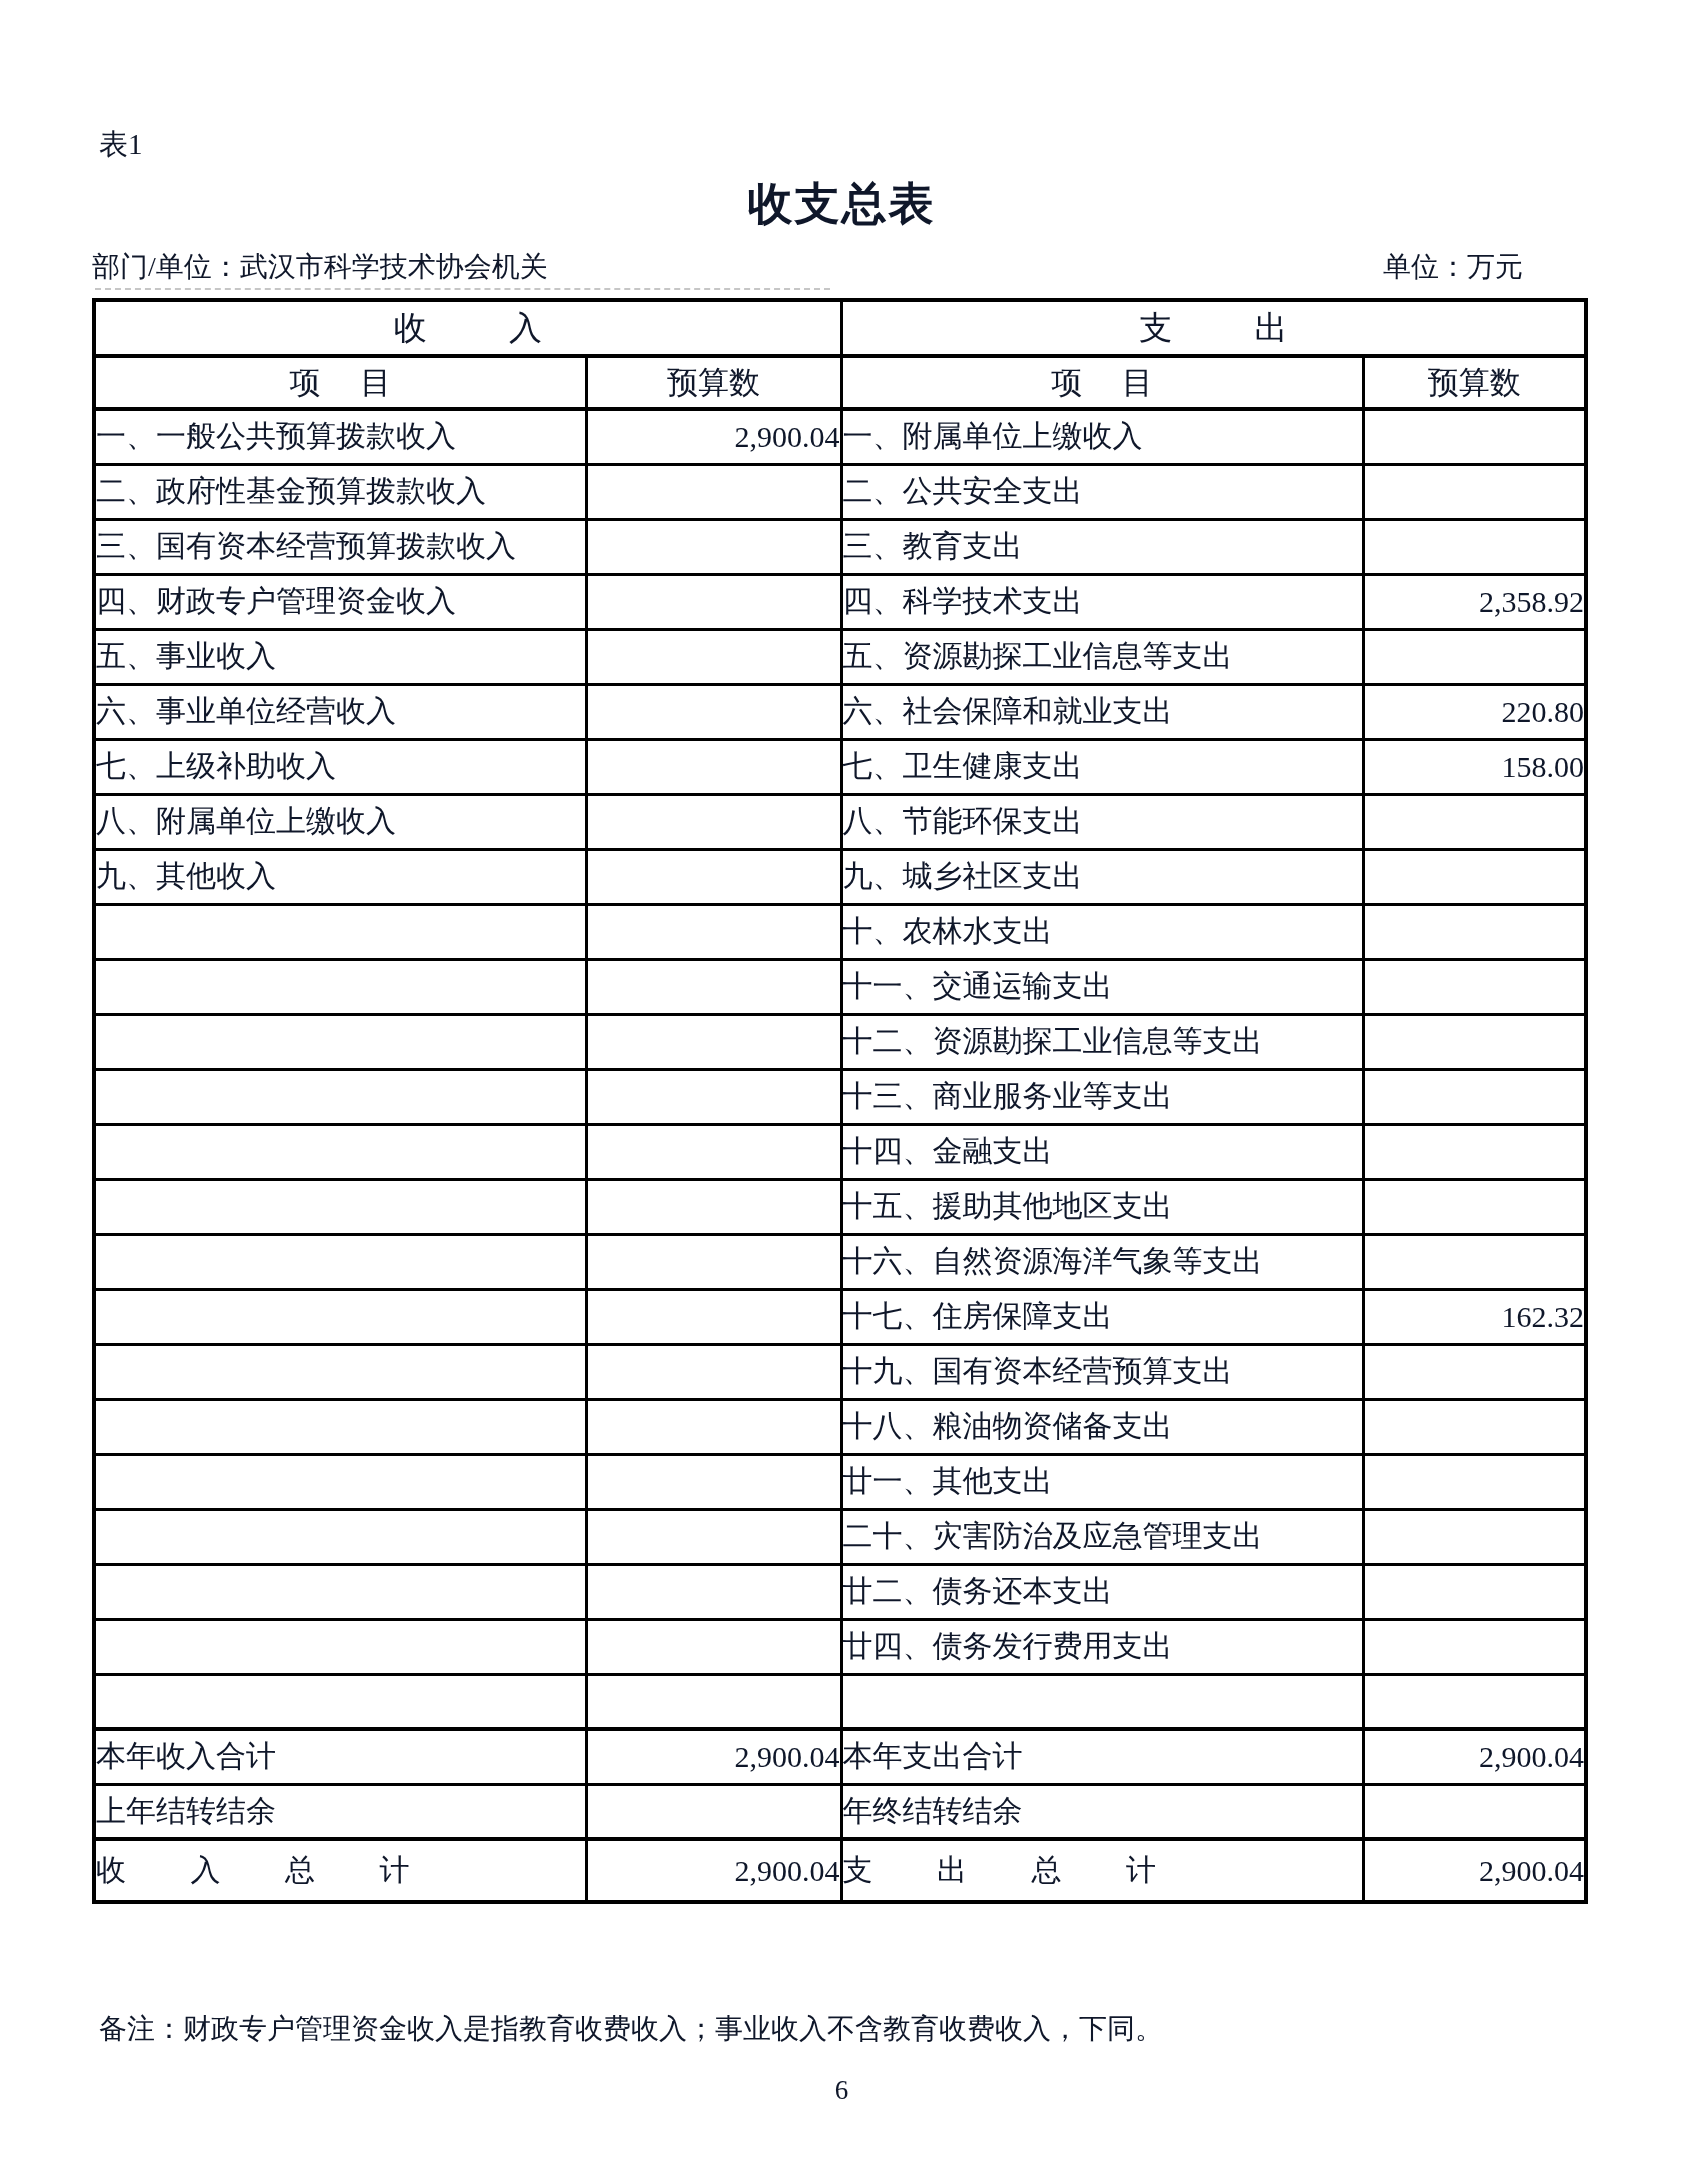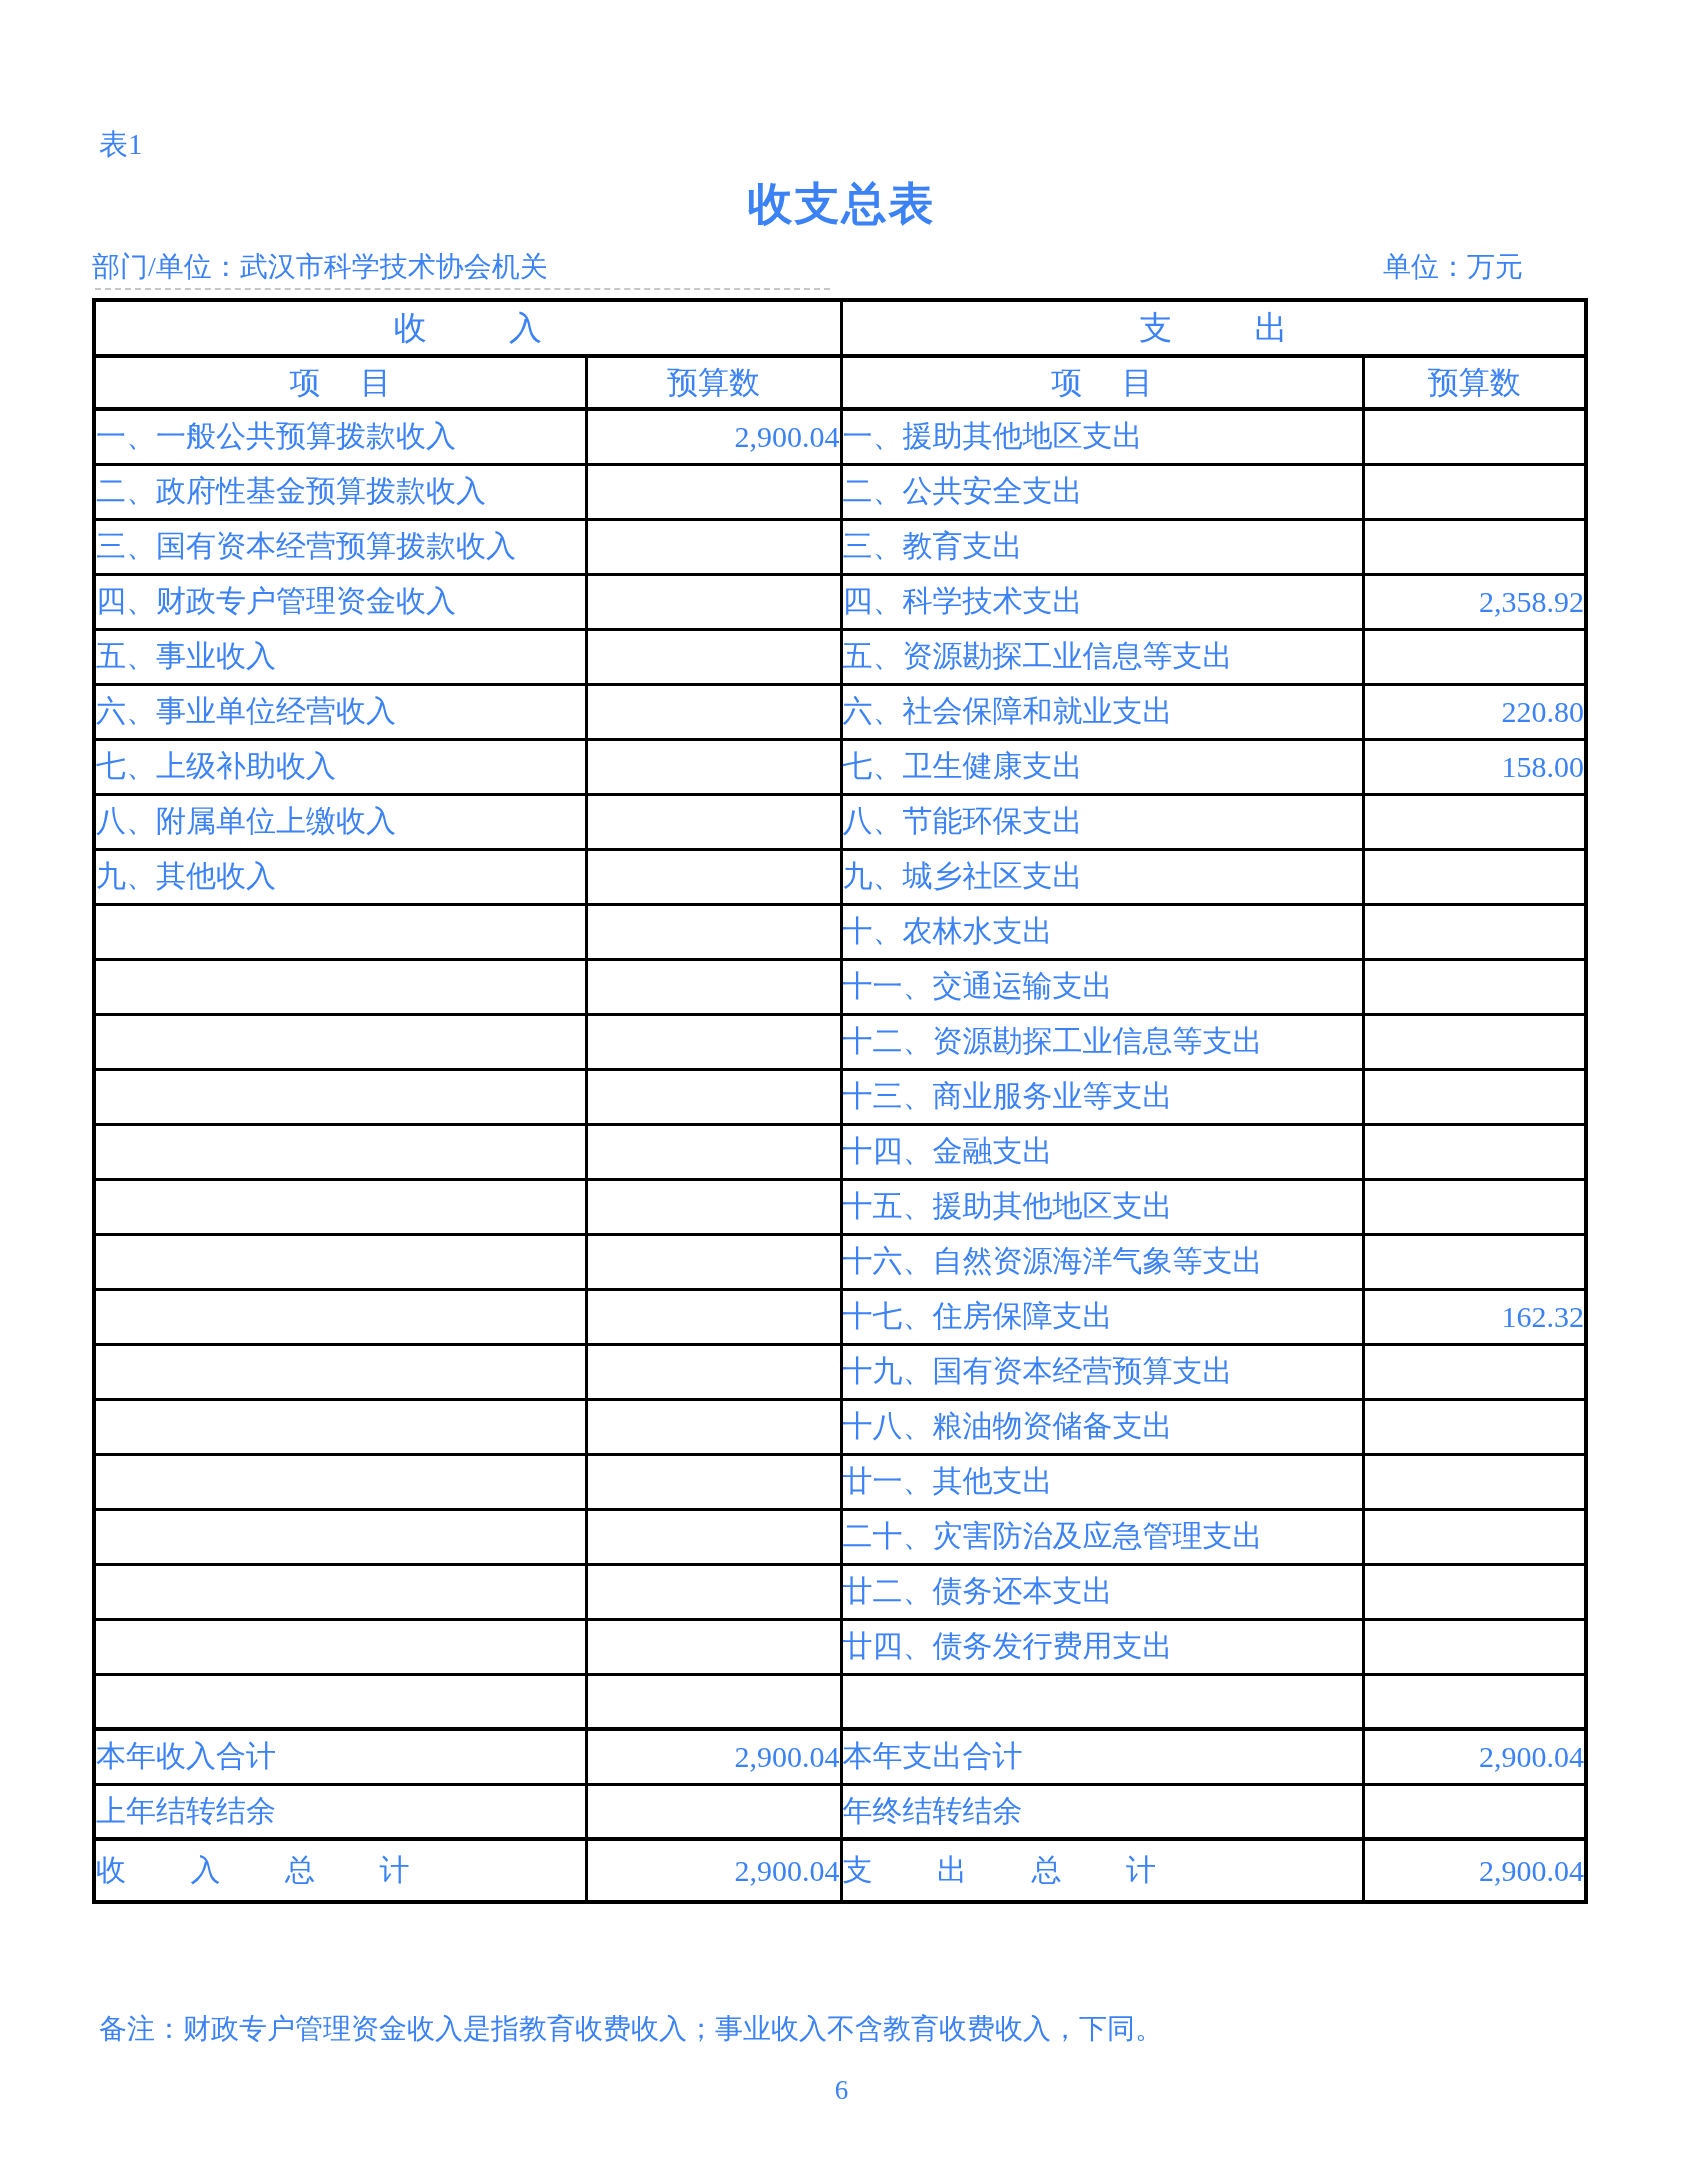--- a/index.html
+++ b/index.html
@@ -1,18 +1,18 @@
 <!DOCTYPE html>
 <html><head>
 <meta charset="utf-8">
 <style>
   html,body{margin:0;padding:0;background:#e8e8e8;}
   .page{
     position:relative;width:1683px;height:2178px;background:#ffffff;
-    font-family:"Liberation Serif","DejaVu Serif",serif;color:#3b82f6;
+    font-family:"Liberation Serif","DejaVu Serif",serif;color:#0f172a;
     margin:0 auto;overflow:hidden;
   }
   .table-label{position:absolute;left:99px;top:125px;font-size:29px;}
   .doc-title{position:absolute;left:0;top:174px;width:100%;text-align:center;
     font-size:45px;font-weight:bold;letter-spacing:2px;margin:0;}
   .meta-row{position:absolute;left:92px;top:248px;width:1492px;
     display:flex;justify-content:space-between;font-size:28px;gap:40px;}
   .meta-unit{padding-right:61px;}
   .scan-artifact{position:absolute;left:95px;top:288px;width:735px;height:0;
     border-top:2px dashed #c6c6c6;}
@@ -75,21 +75,21 @@
         <th class="colhead spread">项 目</th>
         <th class="colhead">预算数</th>
         <th class="colhead spread">项 目</th>
         <th class="colhead">预算数</th>
       </tr>
     </thead>
     <tbody class="rows" id="body-rows">
         <tr>
           <td class="item">一、一般公共预算拨款收入</td>
           <td class="num">2,900.04</td>
-          <td class="item">一、援助其他地区支出</td>
+          <td class="item">一、附属单位上缴收入</td>
           <td class="num"></td>
         </tr>
         <tr>
           <td class="item">二、政府性基金预算拨款收入</td>
           <td class="num"></td>
           <td class="item">二、公共安全支出</td>
           <td class="num"></td>
         </tr>
         <tr>
           <td class="item">三、国有资本经营预算拨款收入</td>

